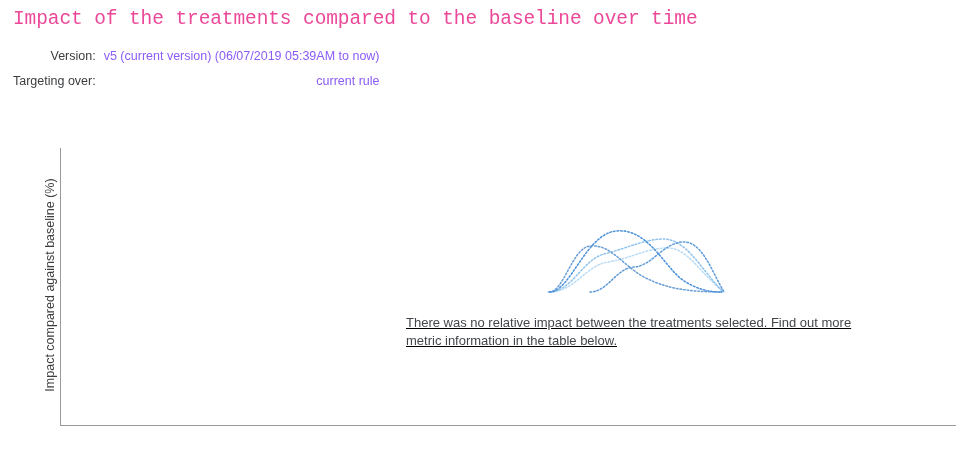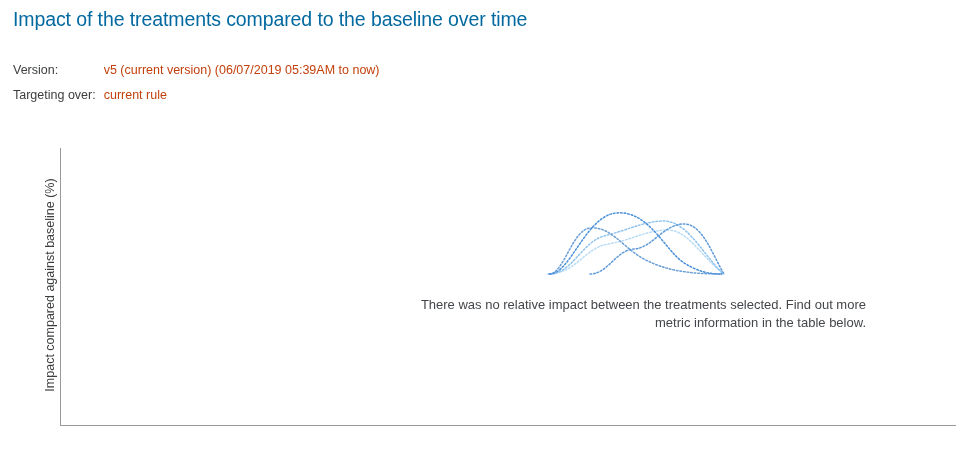--- a/index.html
+++ b/index.html
@@ -22,47 +22,49 @@
     left: 0;
     top: 0;
     width: 956px;
   }
   .panel-title {
     position: absolute;
     left: 13px;
     top: 8px;
     font-size: 19.5px;
     font-weight: 400;
-    color: #0369a1;
+    color: #ec4899;
     letter-spacing: -0.1px;
     white-space: nowrap;
+    font-family: Liberation Mono, monospace;
   }
   .meta-table {
     position: absolute;
     left: 13px;
-    top: 58px;
+    top: 44px;
     border-collapse: collapse;
+    text-align: right;
   }
   .meta-row > td {
     padding: 0;
     vertical-align: top;
     height: 25px;
     line-height: 25px;
     white-space: nowrap;
   }
   .meta-label {
     font-size: 12.5px;
     color: #3b3d3f;
     font-weight: 400;
     padding-right: 8px !important;
     min-width: 82px;
   }
   .meta-value {
     font-size: 12.5px;
-    color: #c2410c;
+    color: #8b5cf6;
     font-weight: 400;
   }
 
   
   .chart-region {
     position: absolute;
     left: 0;
     top: 0;
     width: 956px;
     height: 457px;
@@ -94,23 +96,24 @@
     transform-origin: 50% 50%;
     font-size: 12.5px;
     color: #3b3d3f;
     white-space: nowrap;
   }
 
   
   .empty-state {
     position: absolute;
     left: 366px;
-    top: 204px;
+    top: 222px;
     width: 540px;
-    text-align: right;
+    text-align: left;
+    text-decoration: underline;
   }
   .empty-illustration {
     display: block;
     margin: 0 auto;
     width: 180px;
     height: 74px;
   }
   .empty-message {
     margin-top: 18px;
     font-size: 13px;

